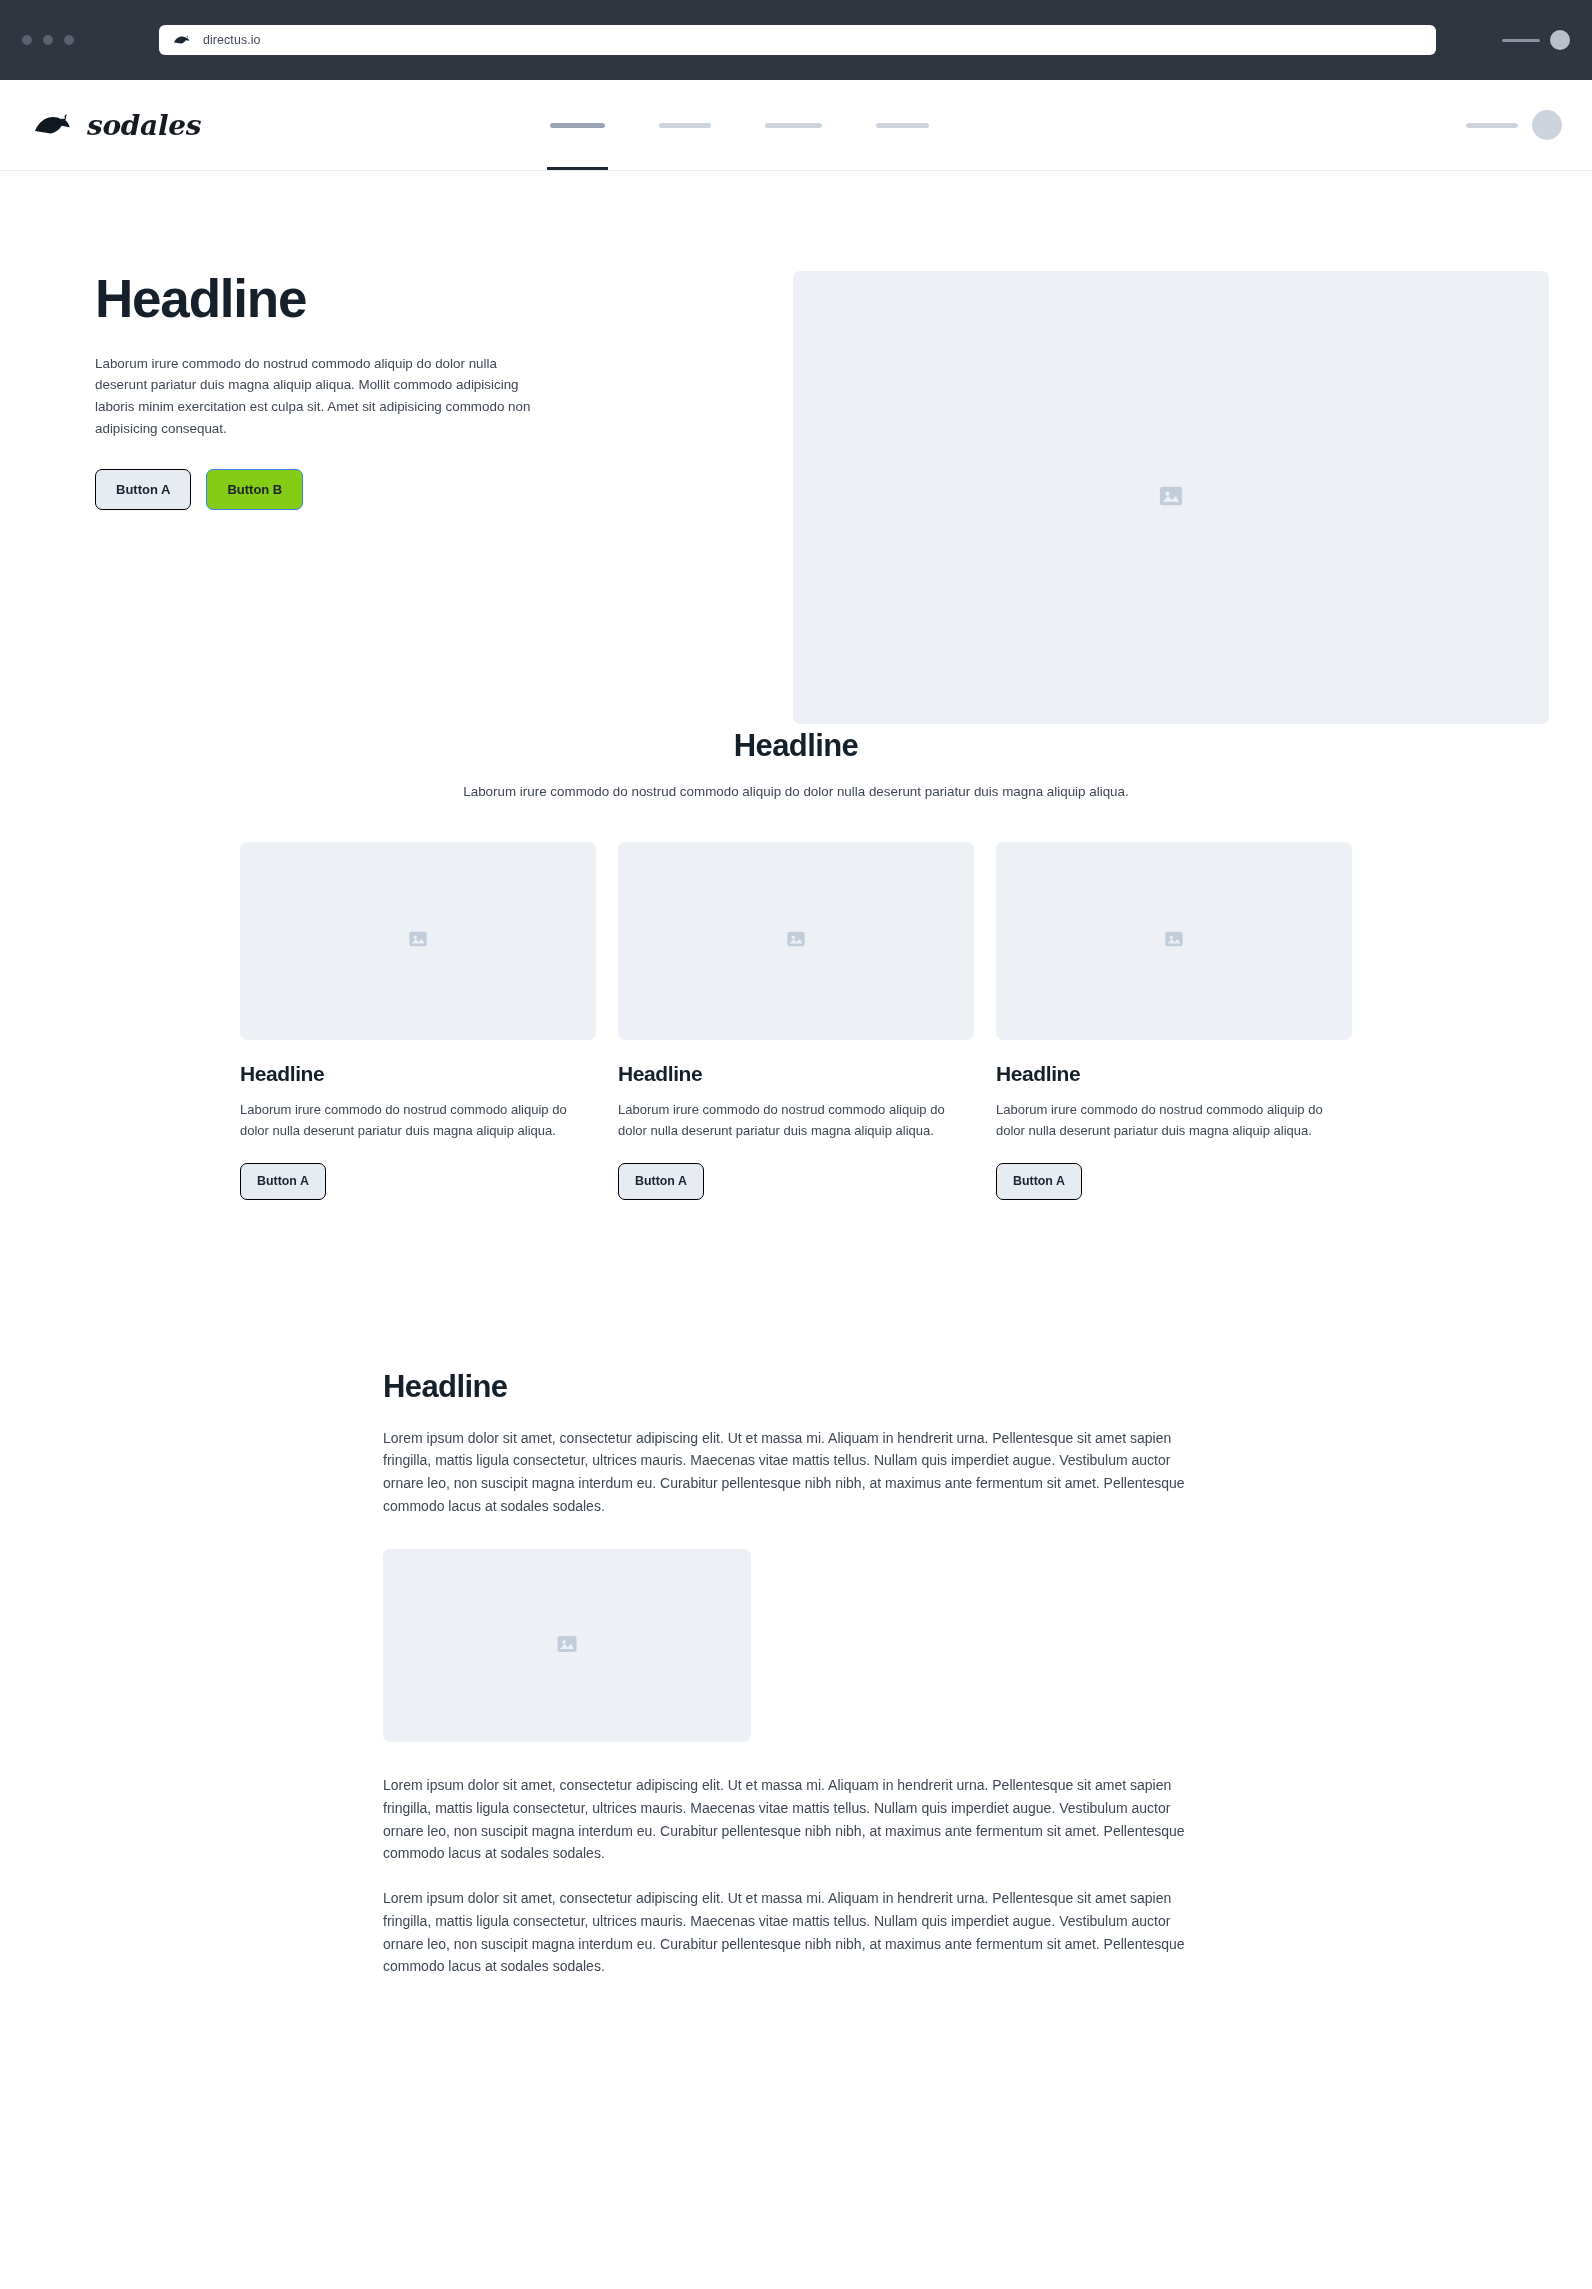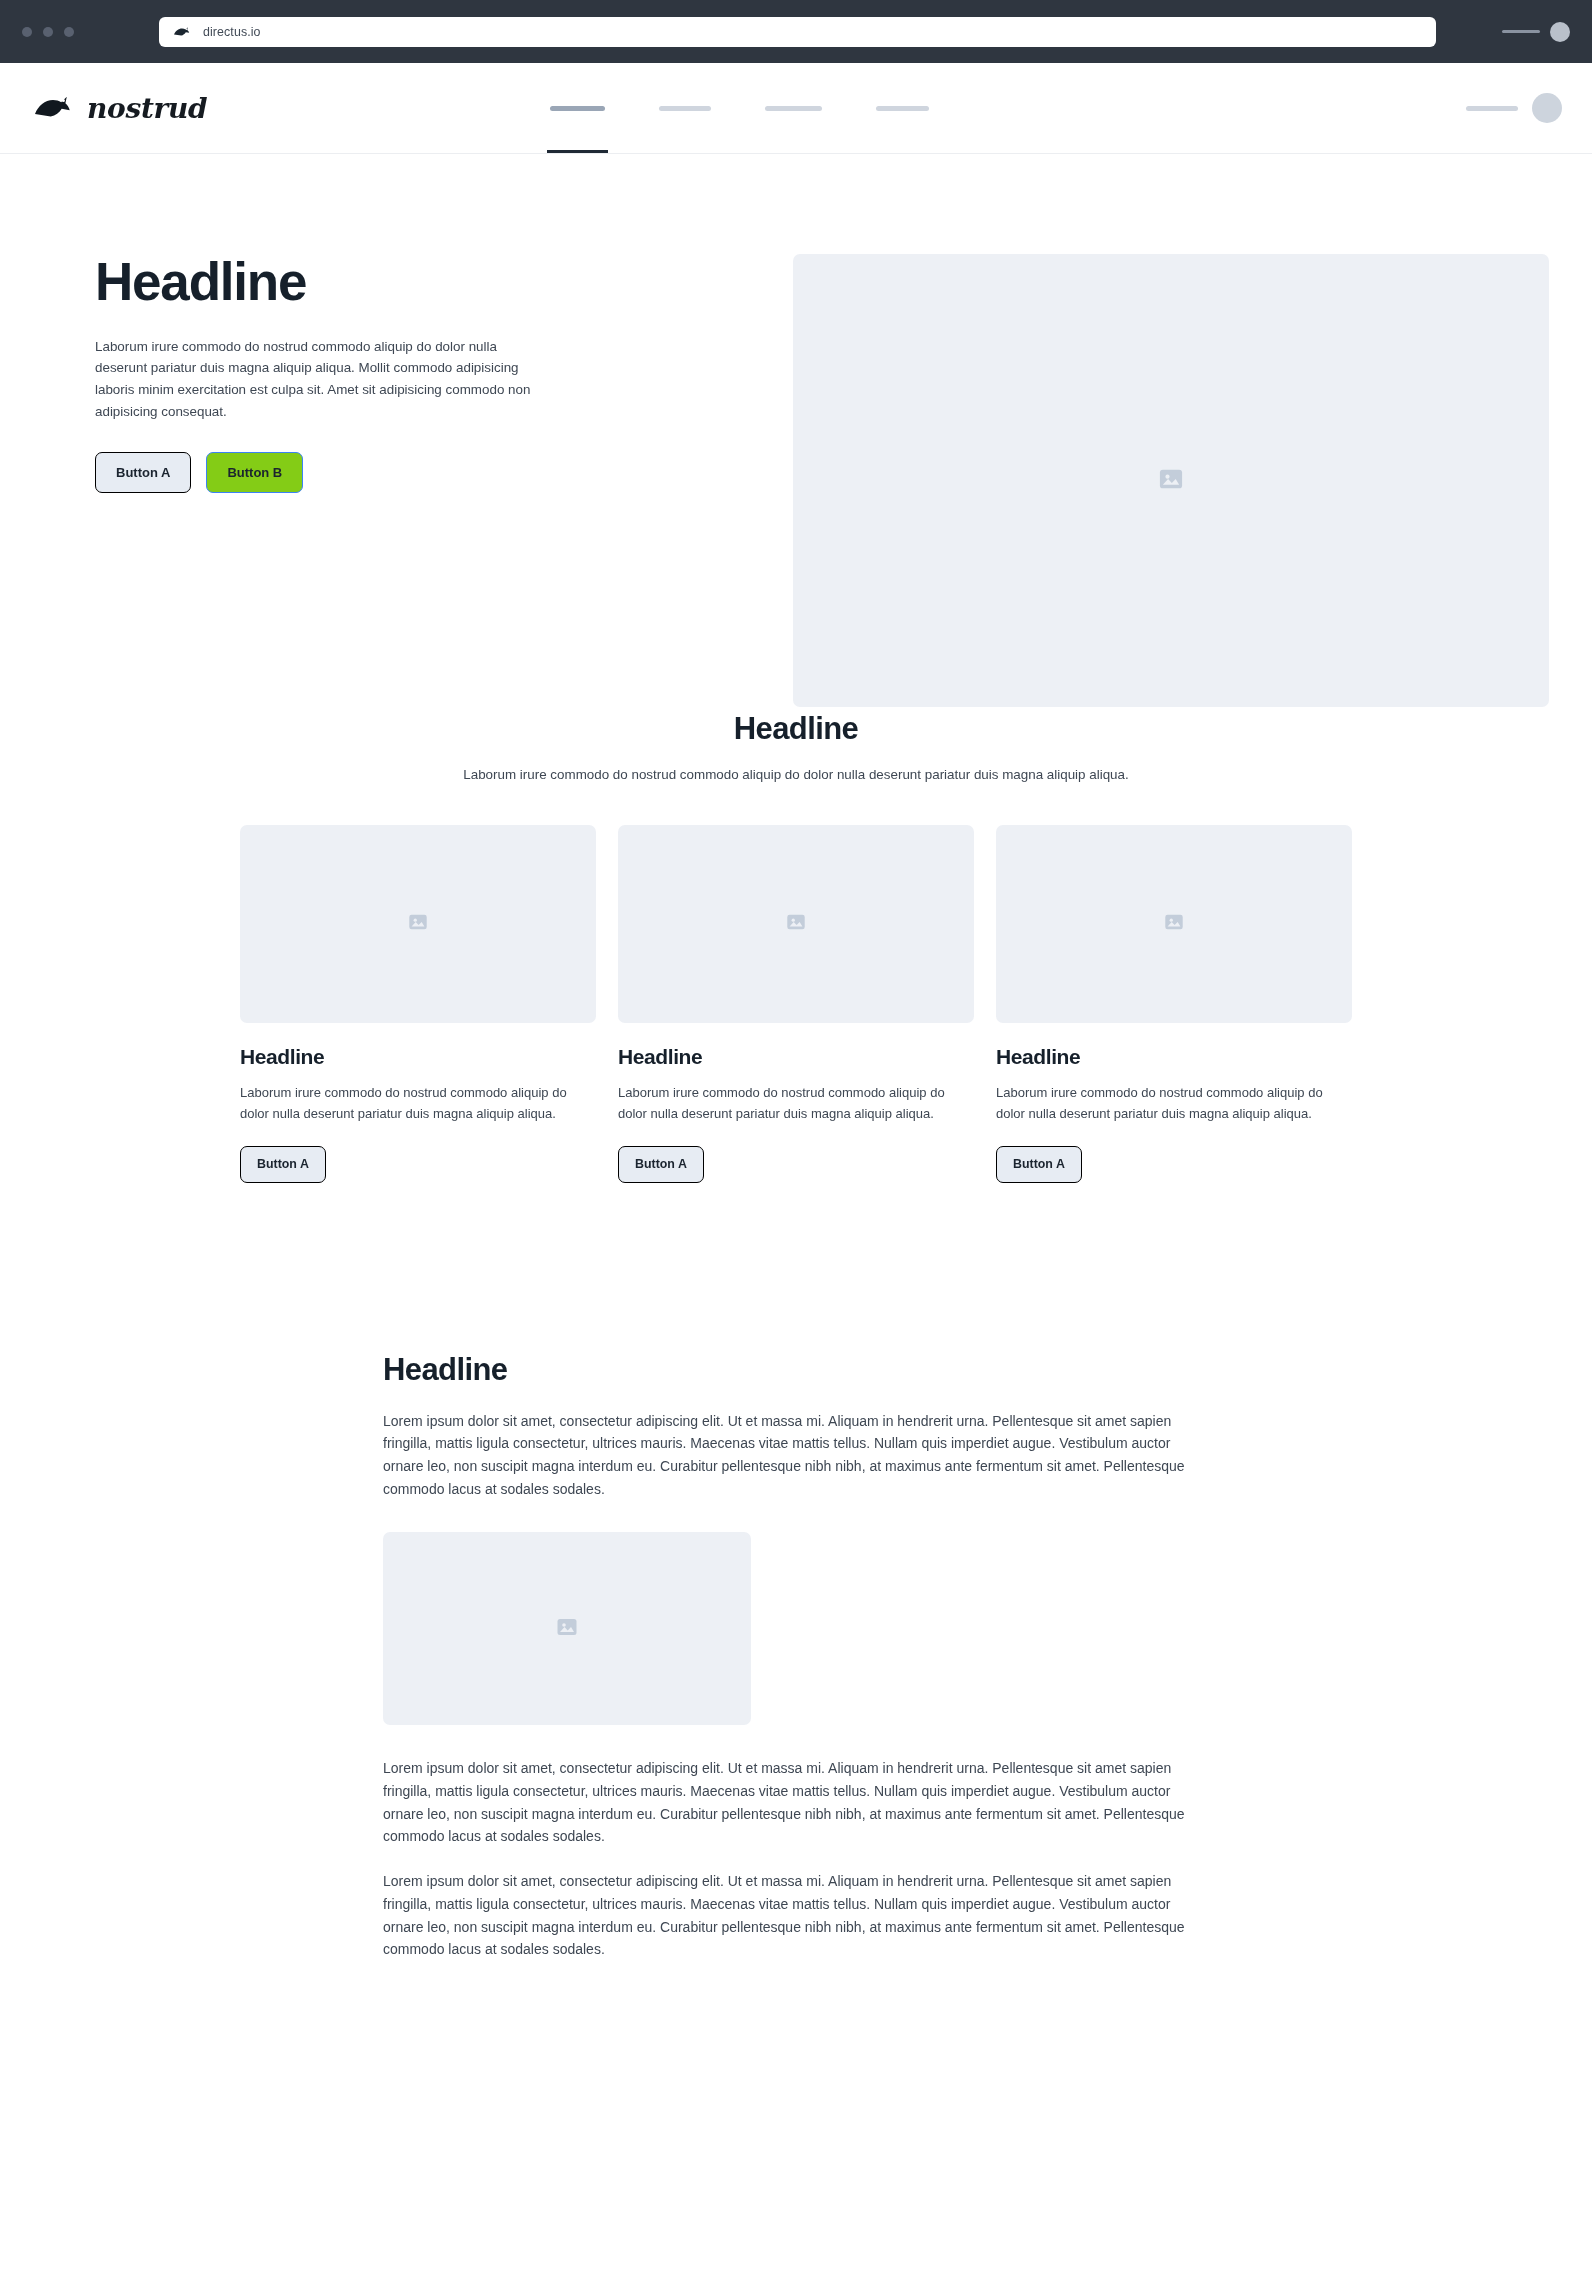--- a/index.html
+++ b/index.html
@@ -6,21 +6,21 @@
   html, body {
     width: 1592px;
     height: 2289px;
     background: #ffffff;
     font-family: "Liberation Sans", sans-serif;
     overflow: hidden;
   }
 
   
   .browser-bar {
-    height: 63px;
+    height: 80px;
     background: #2f3640;
     display: flex;
     align-items: center;
     padding: 0 22px;
     position: relative;
   }
   .traffic {
     display: flex;
     gap: 11px;
     align-items: center;
@@ -283,21 +283,21 @@
 </div>
 
 <div class="site-header">
   <div class="logo">
     <span>
       <svg class="logo-mark" viewBox="0 0 44 32">
         <path d="M3 22c3-8 10-14 18-14 3.2 0 6 .8 8.2 2.2l5.6-5.4-1.4 6.4c2.2 1.9 3.7 4.3 4.3 7l-8-1.5c-2.3 3.8-6.2 6.7-11 7.9L3 22z" fill="#11181f"></path>
         <circle cx="31.4" cy="8.6" r="1.5" fill="#fff"></circle>
       </svg>
     </span>
-    <span class="logo-text">nostrud</span>
+    <span class="logo-text">sodales</span>
   </div>
 
   <nav class="nav">
     <div class="nav-item active">
       <span class="bar" style="width:55px"></span>
     </div>
     <div class="nav-item">
       <span class="bar" style="width:52px"></span>
     </div>
     <div class="nav-item">

